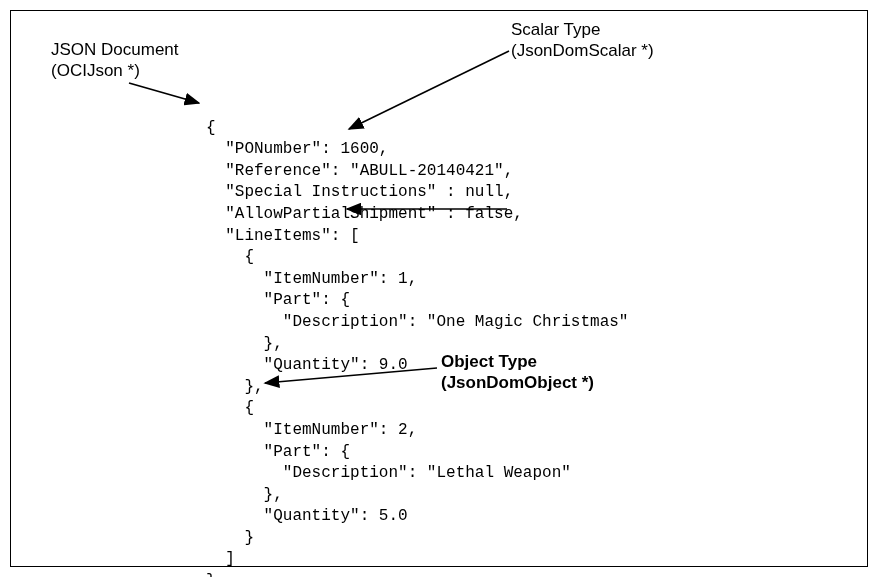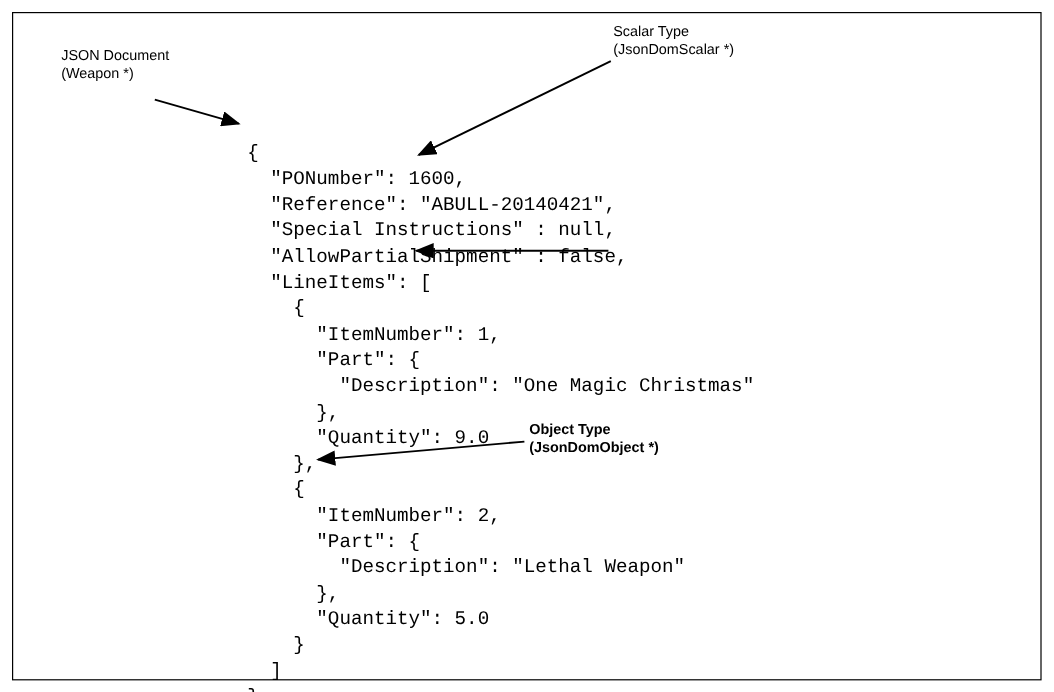--- a/index.html
+++ b/index.html
@@ -14,21 +14,21 @@
     position: absolute;
     left: 10px;
     top: 10px;
     width: 858px;
     height: 557px;
     border: 1.5px solid #000;
     background: #fff;
   }
   .label {
     position: absolute;
-    font-size: 12px;
+    font-size: 17px;
     line-height: 1.25;
     color: #000;
     white-space: pre;
   }
   .code {
     position: absolute;
     font-family: Consolas, "Courier New", monospace;
     font-size: 16px;
     line-height: 1.35;
     color: #000;
@@ -42,21 +42,21 @@
     height: 557px;
     pointer-events: none;
   }
 </style>
 </head>
 <body>
 
 <div class="frame">
 
   <div class="label" style="left:40px; top:28px;">JSON Document
-(Weapon *)</div>
+(OCIJson *)</div>
 
   <div class="label" style="left:500px; top:8px;">Scalar Type
 (JsonDomScalar *)</div>
 
 
   <div class="label" style="left:430px; top:340px;font-weight:bold;">Object Type
 (JsonDomObject *)</div>
 
   <div class="code" style="left:195px; top:85px;">
 <span>{</span>

